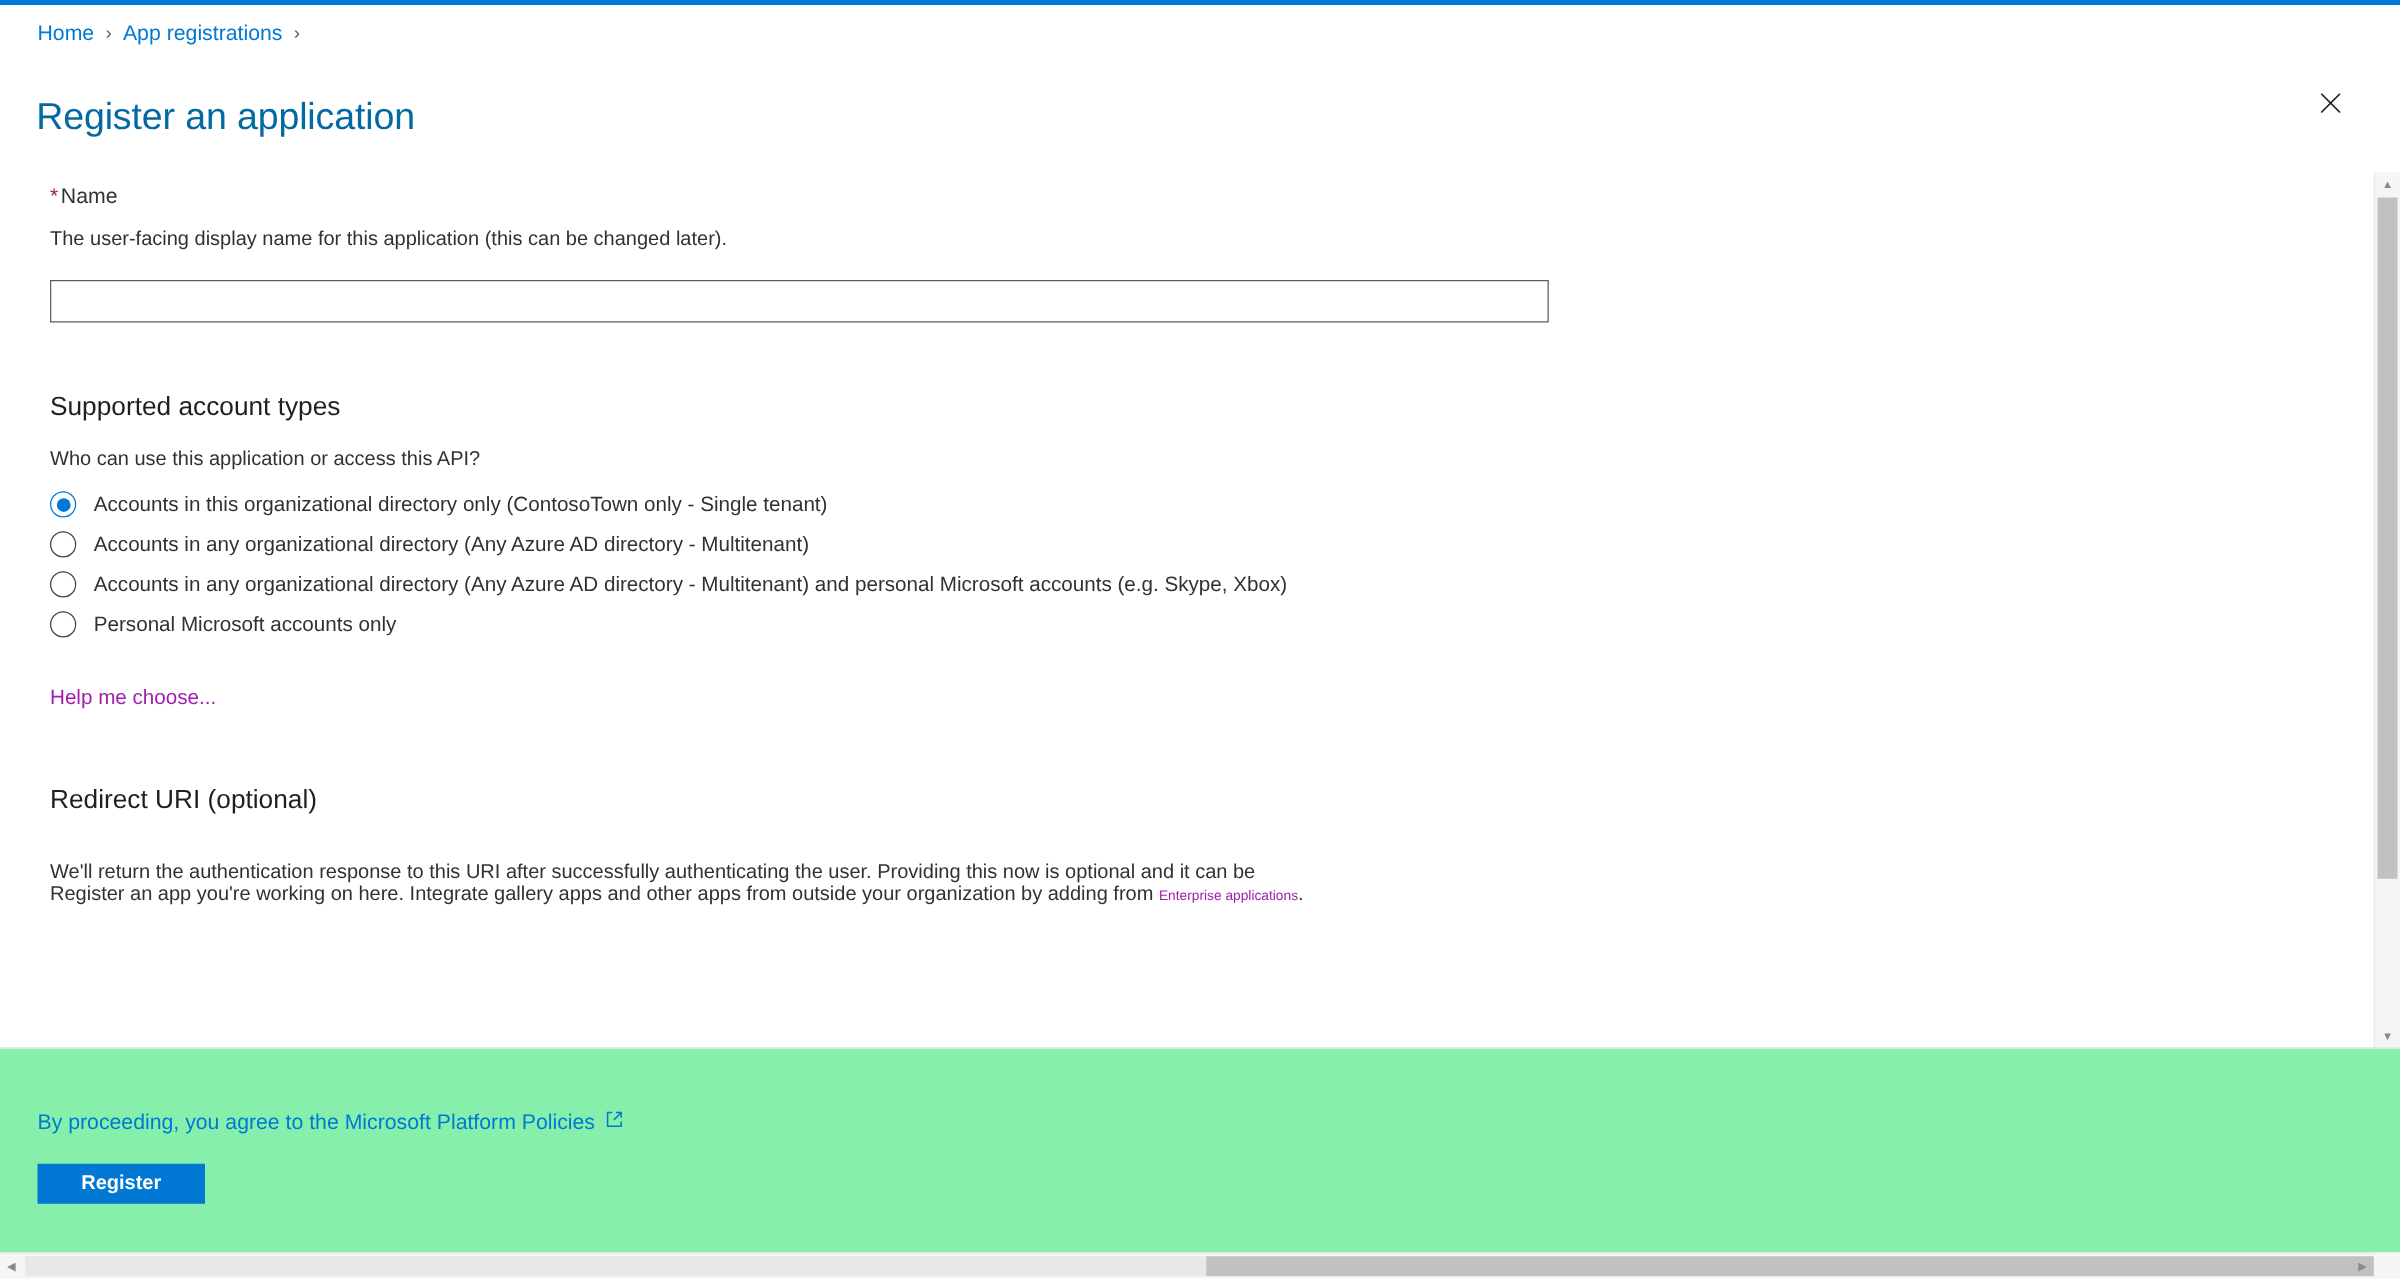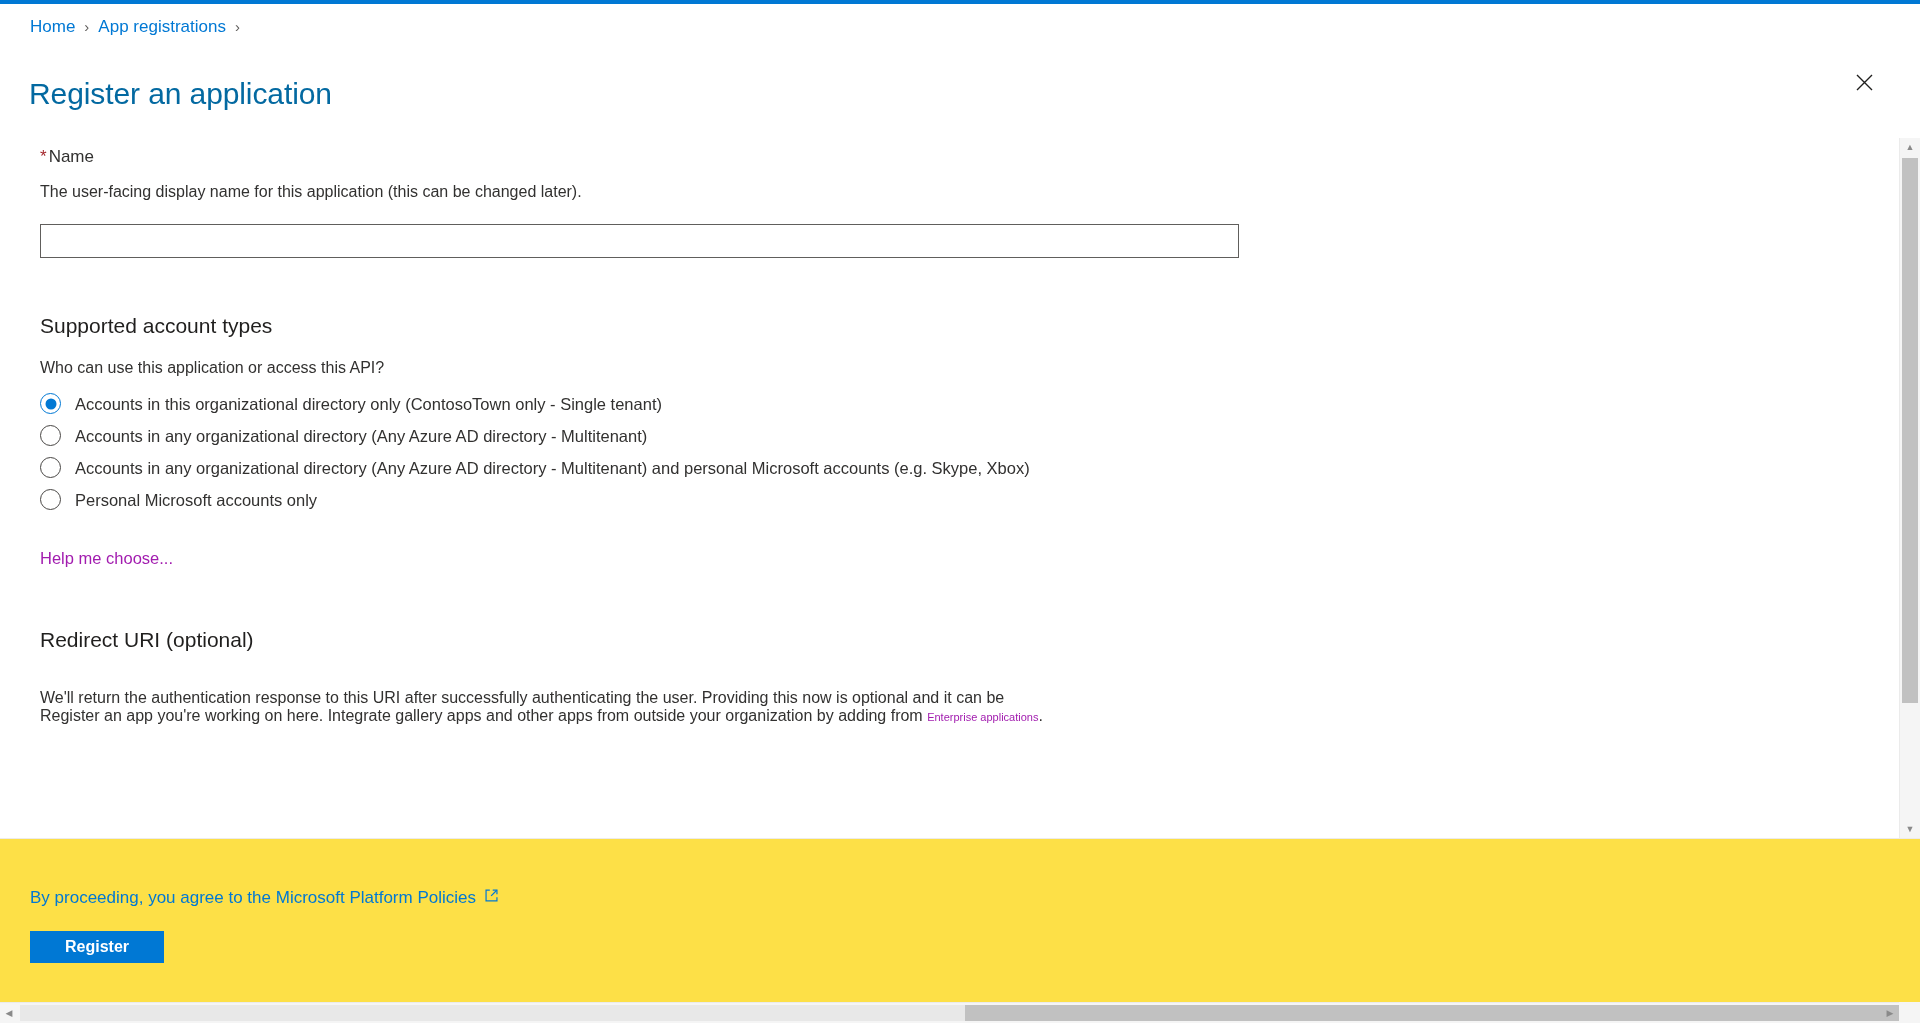--- a/index.html
+++ b/index.html
@@ -202,21 +202,21 @@
   .para-b { top: 18px; }
   .para-c { top: 22px; }
 
   
   .footer {
     position: absolute;
     left: 0;
     top: 838px;
     width: 1920px;
     height: 170px;
-    background: #fde047;
+    background: #86efac;
     border-top: 1px solid #edebe9;
   }
   .policy-link {
     position: absolute;
     left: 30px;
     top: 48px;
     display: flex;
     align-items: center;
     gap: 8px;
     color: #0078d4;

